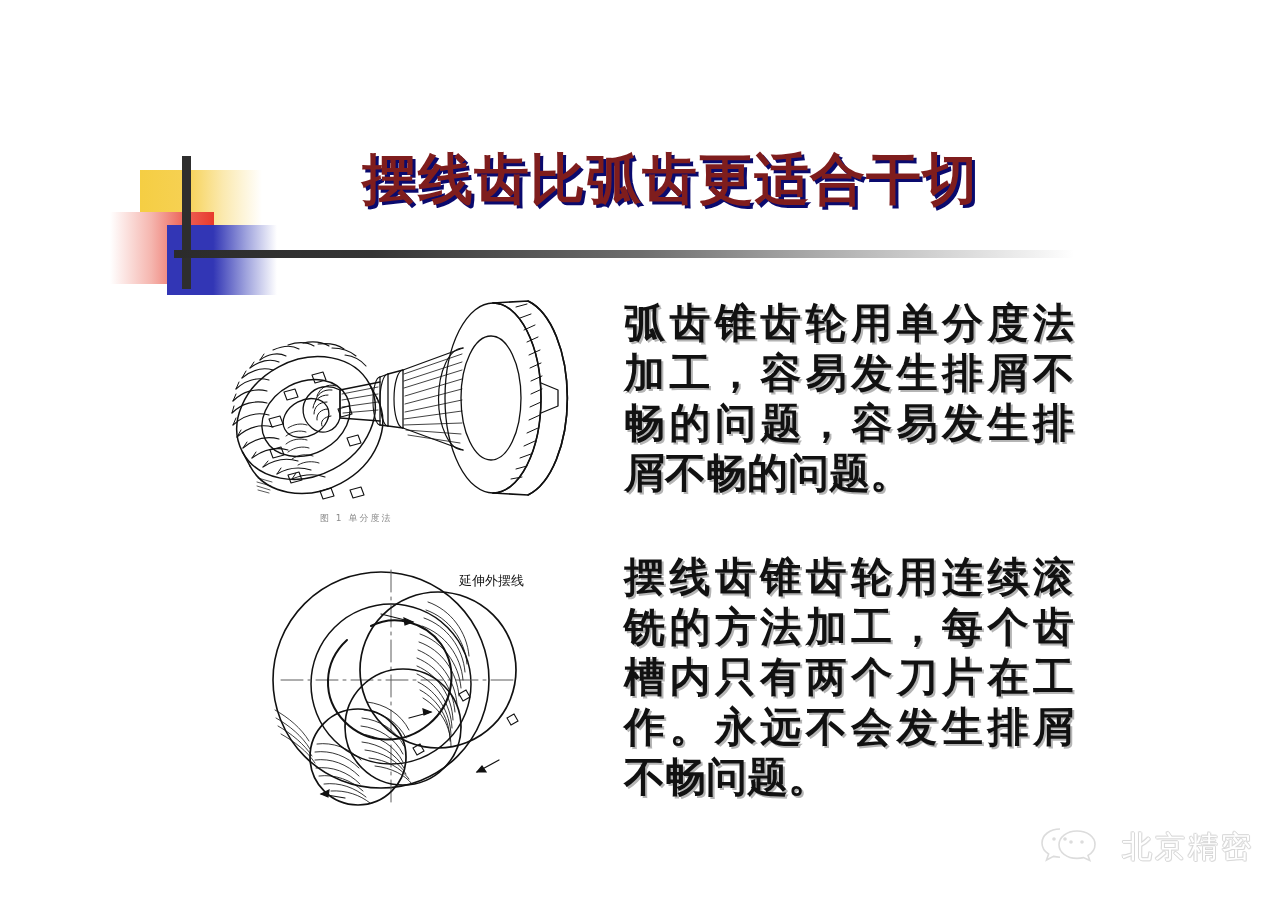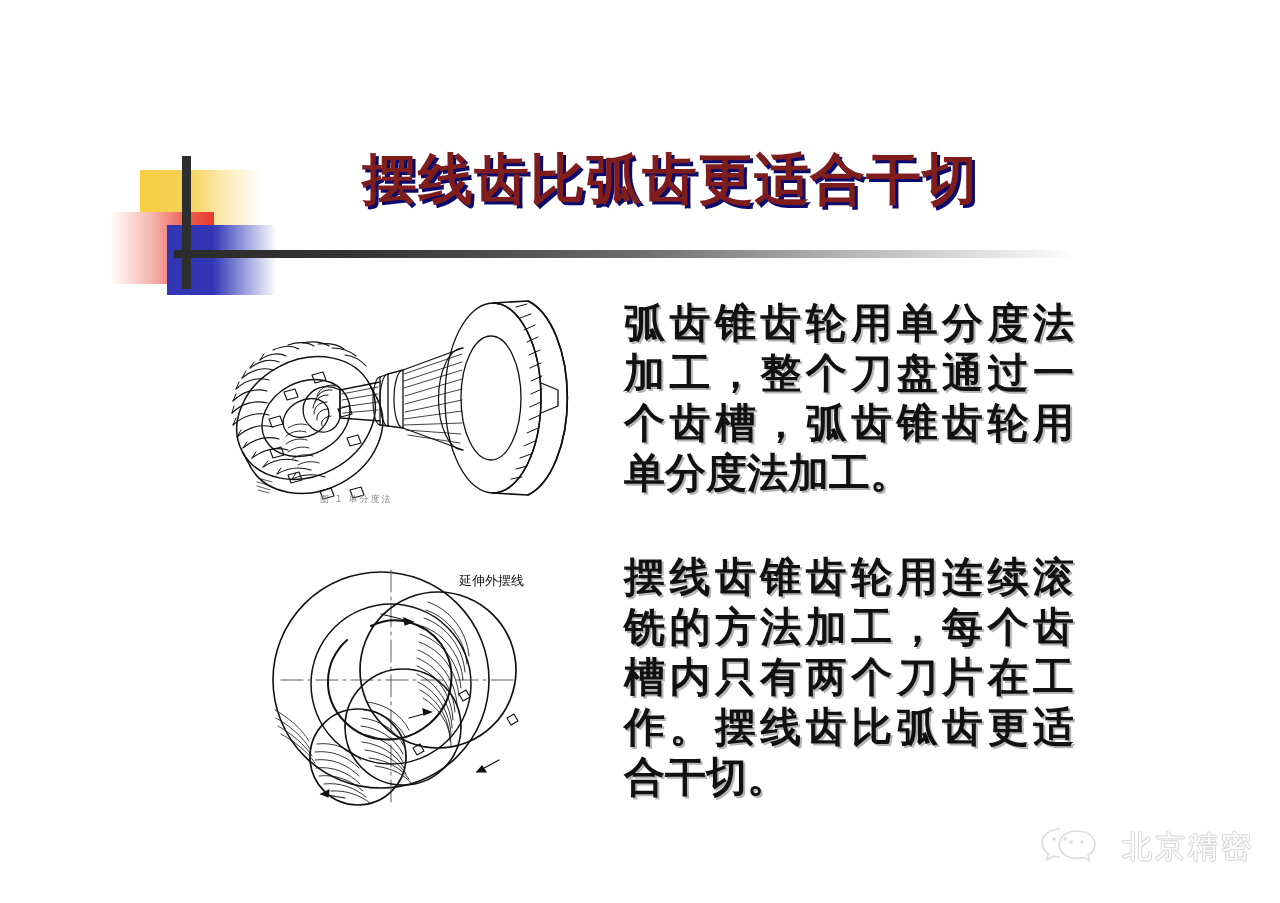--- a/index.html
+++ b/index.html
@@ -85,21 +85,21 @@
   #fig-cycloid { left: 263px; top: 552px; width: 340px; height: 280px; }
 
   .fig-caption {
     position: absolute;
     font-family: "DejaVu Sans", "Liberation Sans", sans-serif;
     font-size: 9px;
     color: #8a8a8a;
     letter-spacing: 2px;
     white-space: nowrap;
   }
-  #fig-bevel-caption { left: 320px; top: 493px; }
+  #fig-bevel-caption { left: 320px; top: 512px; }
 
   
   #watermark {
     position: absolute;
     right: 26px; bottom: 34px;
     display: flex;
     align-items: center;
     gap: 26px;
   }
   #watermark-label {
@@ -358,22 +358,22 @@
           <path d="M196 142 l7 -4 l4 7 l-7 4 z"></path>
           <path d="M244 166 l7 -4 l4 7 l-7 4 z"></path>
           <path d="M150 196 l7 -4 l4 7 l-7 4 z"></path>
         </g>
       </g>
 
       <text x="196" y="33" font-family="'DejaVu Sans','Liberation Sans',sans-serif" font-size="13" fill="#111">延伸外摆线</text>
     </svg>
   </div>
 
-  <div id="para-1">弧齿锥齿轮用单分度法加工，整个刀盘通过一个齿槽，弧齿锥齿轮用单分度法加工。</div>
-  <div id="para-2">摆线齿锥齿轮用连续滚铣的方法加工，每个齿槽内只有两个刀片在工作。摆线齿比弧齿更适合干切。</div>
+  <div id="para-1">弧齿锥齿轮用单分度法加工，容易发生排屑不畅的问题，容易发生排屑不畅的问题。</div>
+  <div id="para-2">摆线齿锥齿轮用连续滚铣的方法加工，每个齿槽内只有两个刀片在工作。永远不会发生排屑不畅问题。</div>
 
   <div id="watermark">
     <span>
       <svg width="56" height="40" viewBox="0 0 56 40" aria-hidden="true">
         <g fill="none" stroke="#dcdcdc" stroke-width="1.6">
           <path d="M20 4 C10 4 2 10 2 18 C2 22.5 4.6 26.5 8.6 29 L6.5 35 L13.5 31.4
                    C15.5 31.9 17.7 32.2 20 32.2"></path>
           <circle cx="14" cy="14" r="1.8" fill="#dcdcdc" stroke="none"></circle>
           <circle cx="25" cy="14" r="1.8" fill="#dcdcdc" stroke="none"></circle>
           <path d="M37 12 C47.5 12 55 18 55 25.5 C55 30 52.2 34 48 36.4 L49.8 41.5

